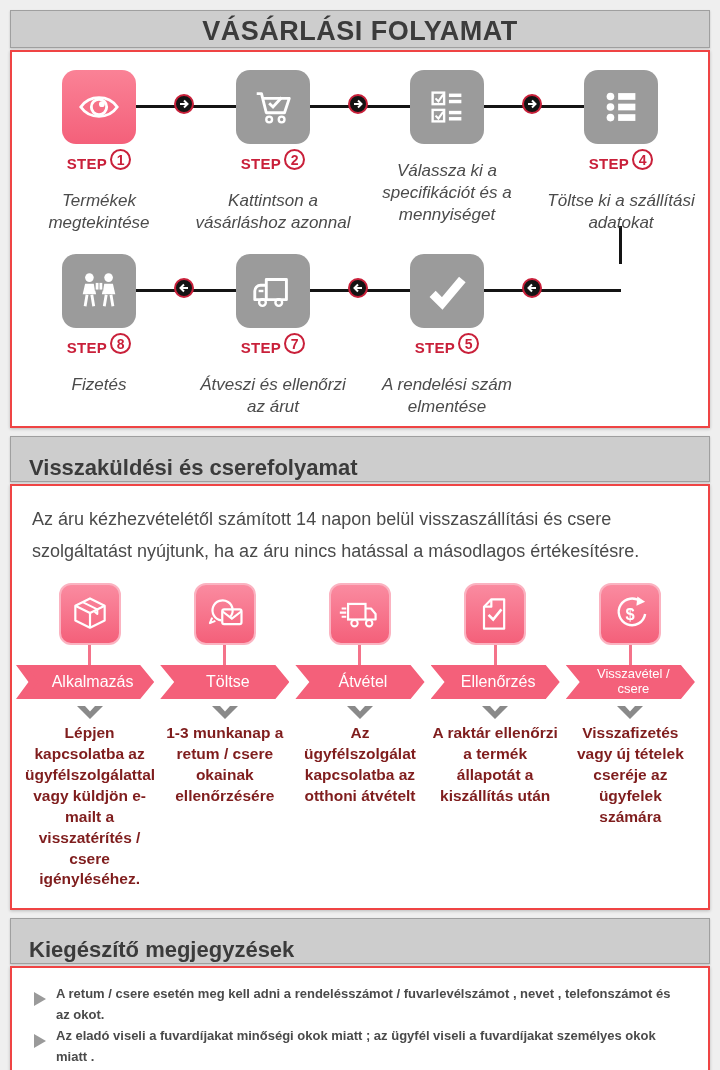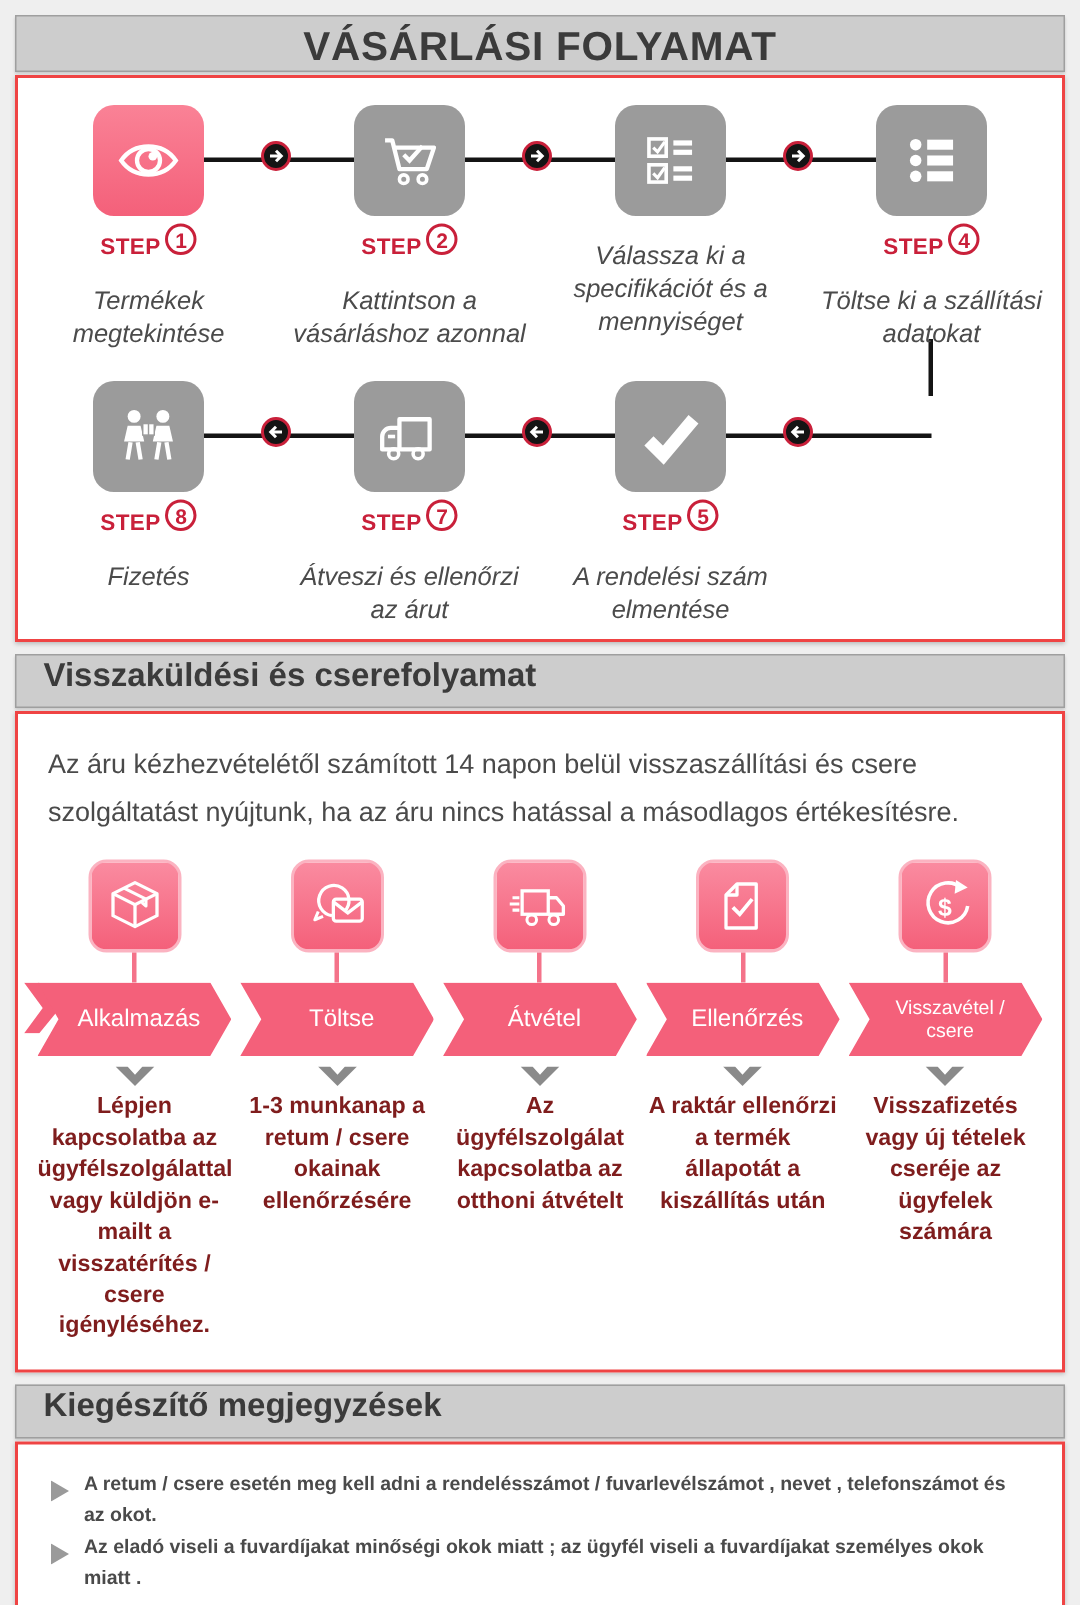--- a/index.html
+++ b/index.html
@@ -17,21 +17,21 @@
   .band {
     background:#cdcdcd;
     border:1px solid #9f9f9f;
     box-shadow:0 1px 2px rgba(0,0,0,.18);
   }
   .band.main {
     height:38px; display:flex; align-items:flex-end; justify-content:center;
   }
   .band.main h1 { font-size:27px; font-weight:bold; color:#3b3b3b; letter-spacing:.5px; }
   .band.sub {
-    height:36px; display:flex; align-items:flex-start; padding-left:18px; margin-top:8px;
+    height:46px; display:flex; align-items:flex-end; padding-left:18px; margin-top:8px;
   }
   .band.sub h2 { font-size:22px; font-weight:bold; color:#3b3b3b; }
 
   .panel {
     background:#fff;
     border:2px solid #ef4444;
     box-shadow:0 1px 3px rgba(0,0,0,.22);
     margin-top:2px;
     position:relative;
   }
@@ -76,21 +76,21 @@
   .stages { position:relative; display:flex; margin:6px 10px 0 10px; }
   .stage { width:20%; text-align:center; padding:0 3px; }
   .psq {
     width:62px; height:62px; border-radius:12px; margin:0 auto;
     background:linear-gradient(180deg,#fa8ba0,#f4607a);
     border:2px solid #fbb3c1;
     display:flex; align-items:center; justify-content:center;
   }
   .pline { width:3px; height:20px; background:#f4738a; margin:0 auto; }
   .banner {
-    height:49px; background:#f4607a; color:#fff; font-size:16px;
+    height:34px; background:#f4607a; color:#fff; font-size:16px;
     display:flex; align-items:center; justify-content:center;
     clip-path:polygon(0 0, calc(100% - 14px) 0, 100% 50%, calc(100% - 14px) 100%, 0 100%, 14px 50%);
     padding:0 10px 0 16px;
   }
   .banner.small { font-size:13px; line-height:1.12; }
   .lead-chevron {
     position:absolute; left:-6px; top:82px; width:24px; height:34px; background:#f4607a;
     clip-path:polygon(0 0, 42% 0, 100% 50%, 42% 100%, 0 100%, 52% 50%);
   }
   .down-arrow { margin:7px auto 4px auto; display:block; }

